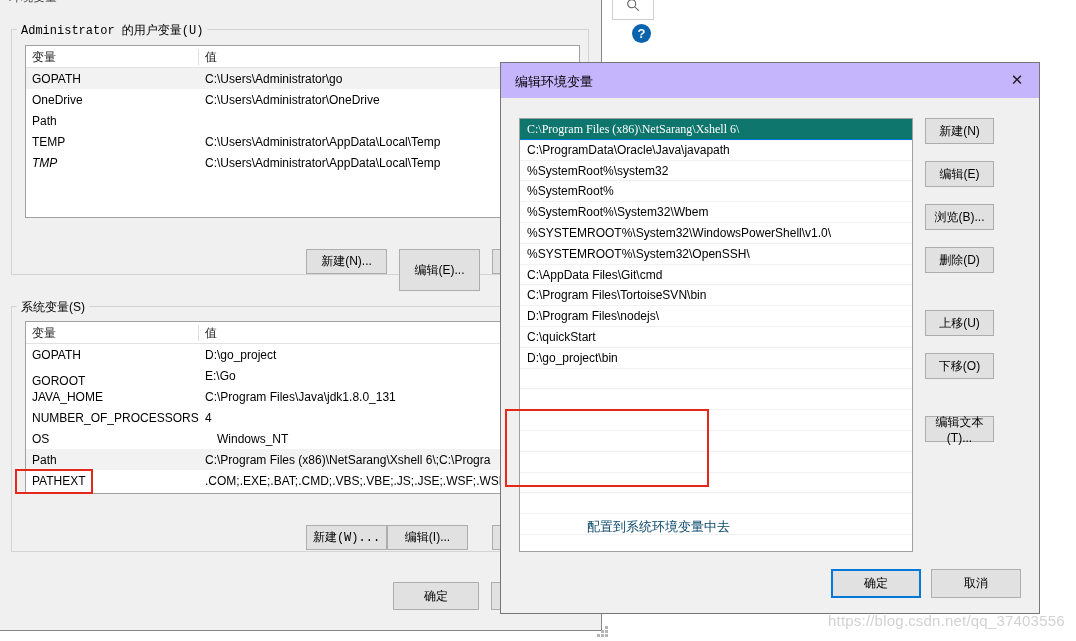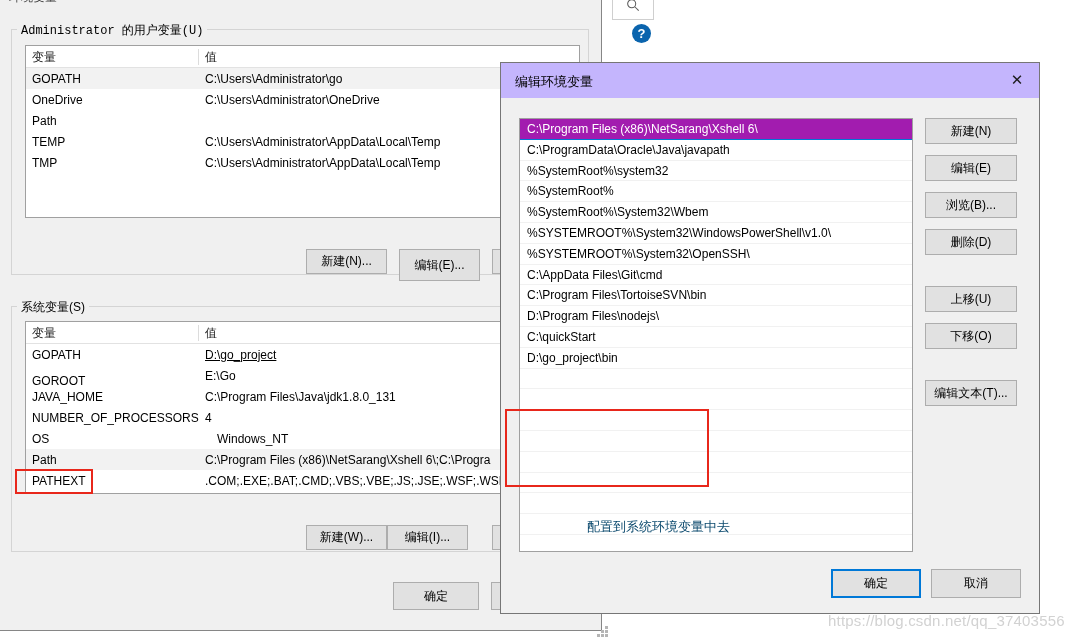--- a/index.html
+++ b/index.html
@@ -111,25 +111,25 @@
   }
   .pathlist {
     position: absolute; left: 18px; top: 55px; width: 394px; height: 434px;
     background: #ffffff; border: 1px solid #a0a0a0; overflow: hidden;
   }
   .pl-row {
     height: 20.8px; line-height: 20.8px; font-size: 12px; padding-left: 7px;
     border-bottom: 1px solid #f1f1f1; white-space: nowrap; overflow: hidden;
     color: #000;
   }
-  .pl-row.sel { background: #a21caf; color: #ffffff; border-bottom-color: #0078d7; }
+  .pl-row.sel { background: #0f766e; color: #ffffff; border-bottom-color: #0078d7; font-family: Liberation Serif, serif; }
   .pl-row.blank { color: transparent; }
 
   .side-btns { position: absolute; left: 424px; top: 55px; width: 100px; }
-  .side-btns .btn { width: 92px; height: 26px; margin-bottom: 11px; }
+  .side-btns .btn { width: 69px; height: 26px; margin-bottom: 17px; }
   .gap-lg { height: 20px; }
 
   .bottom-btns {
     position: absolute; left: 330px; top: 506px; width: 200px; height: 30px;
   }
   .bottom-btns .btn { position: absolute; width: 90px; height: 29px; }
 
   .watermark {
     position: absolute; left: 828px; top: 612px;
     color: #d2d2d2; font-size: 15px; white-space: nowrap;
@@ -181,42 +181,42 @@
         <div class="cell-val" style="flex:1;">C:\Users\Administrator\OneDrive</div>
       </div>
       <div class="tbl-row">
         <div class="cell-name" style="width:173px;">Path</div>
       </div>
       <div class="tbl-row">
         <div class="cell-name" style="width:173px;">TEMP</div>
         <div class="cell-val" style="flex:1;">C:\Users\Administrator\AppData\Local\Temp</div>
       </div>
       <div class="tbl-row">
-        <div class="cell-name" style="width:173px;">TMP</div>
+        <div class="cell-name" style="width:173px;font-style:italic;">TMP</div>
         <div class="cell-val" style="flex:1;">C:\Users\Administrator\AppData\Local\Temp</div>
       </div>
     </div>
 
     <div class="btn" style="position:absolute; left:307px; top:262px; width:81px; height:25px;">新建(N)...</div>
-    <div class="btn" style="position:absolute; left:400px; top:262px; width:81px; height:32px;">编辑(E)...</div>
+    <div class="btn" style="position:absolute; left:400px; top:262px; width:81px; height:42px;">编辑(E)...</div>
     <div class="btn" style="position:absolute; left:493px; top:262px; width:81px; height:25px;">删除(D)...</div>
 
     <div class="group" style="left:12px; top:319px; width:578px; height:246px;"></div>
     <div class="group-label" style="left:18px; top:312px;">系统变量(S)</div>
 
     <div class="tbl" style="left:26px; top:334px; width:555px; height:173px;">
       <div class="tbl-head">
         <div class="th" style="width:172px;">变量</div>
         <div class="th-sep"></div>
         <div class="th" style="flex:1;">值</div>
       </div>
 
       <div class="tbl-row">
         <div class="cell-name" style="width:173px;">GOPATH</div>
-        <div class="cell-val" style="flex:1;text-decoration:underline;">D:\go_project</div>
+        <div class="cell-val" style="flex:1;">D:\go_project</div>
       </div>
       <div class="tbl-row">
         <div class="cell-name" style="width:173px;margin-top:10px;">GOROOT</div>
         <div class="cell-val" style="flex:1;">E:\Go</div>
       </div>
       <div class="tbl-row">
         <div class="cell-name" style="width:173px;">JAVA_HOME</div>
         <div class="cell-val" style="flex:1;">C:\Program Files\Java\jdk1.8.0_131</div>
       </div>
       <div class="tbl-row">
@@ -230,21 +230,21 @@
       <div class="tbl-row alt">
         <div class="cell-name" style="width:173px;">Path</div>
         <div class="cell-val" style="flex:1;">C:\Program Files (x86)\NetSarang\Xshell 6\;C:\Progra</div>
       </div>
       <div class="tbl-row">
         <div class="cell-name" style="width:173px;">PATHEXT</div>
         <div class="cell-val" style="flex:1;">.COM;.EXE;.BAT;.CMD;.VBS;.VBE;.JS;.JSE;.WSF;.WSH;.MS</div>
       </div>
     </div>
 
-    <div class="btn" style="position:absolute; left:307px; top:538px; width:81px; height:25px;">新建(W)...</div>
+    <div class="btn" style="position:absolute; left:307px; top:538px; width:81px; height:25px;font-family:Liberation Mono, monospace;">新建(W)...</div>
     <div class="btn" style="position:absolute; left:388px; top:538px; width:81px; height:25px;">编辑(I)...</div>
     <div class="btn" style="position:absolute; left:493px; top:538px; width:81px; height:25px;">删除(L)...</div>
 
     <div class="btn" style="position:absolute; left:394px; top:595px; width:86px; height:28px;">确定</div>
     <div class="btn" style="position:absolute; left:492px; top:595px; width:86px; height:28px;">取消</div>
   </div>
 
   <div class="redbox" style="left:15px; top:469px; width:78px; height:25px;"></div>
 
   <div class="editdlg">

